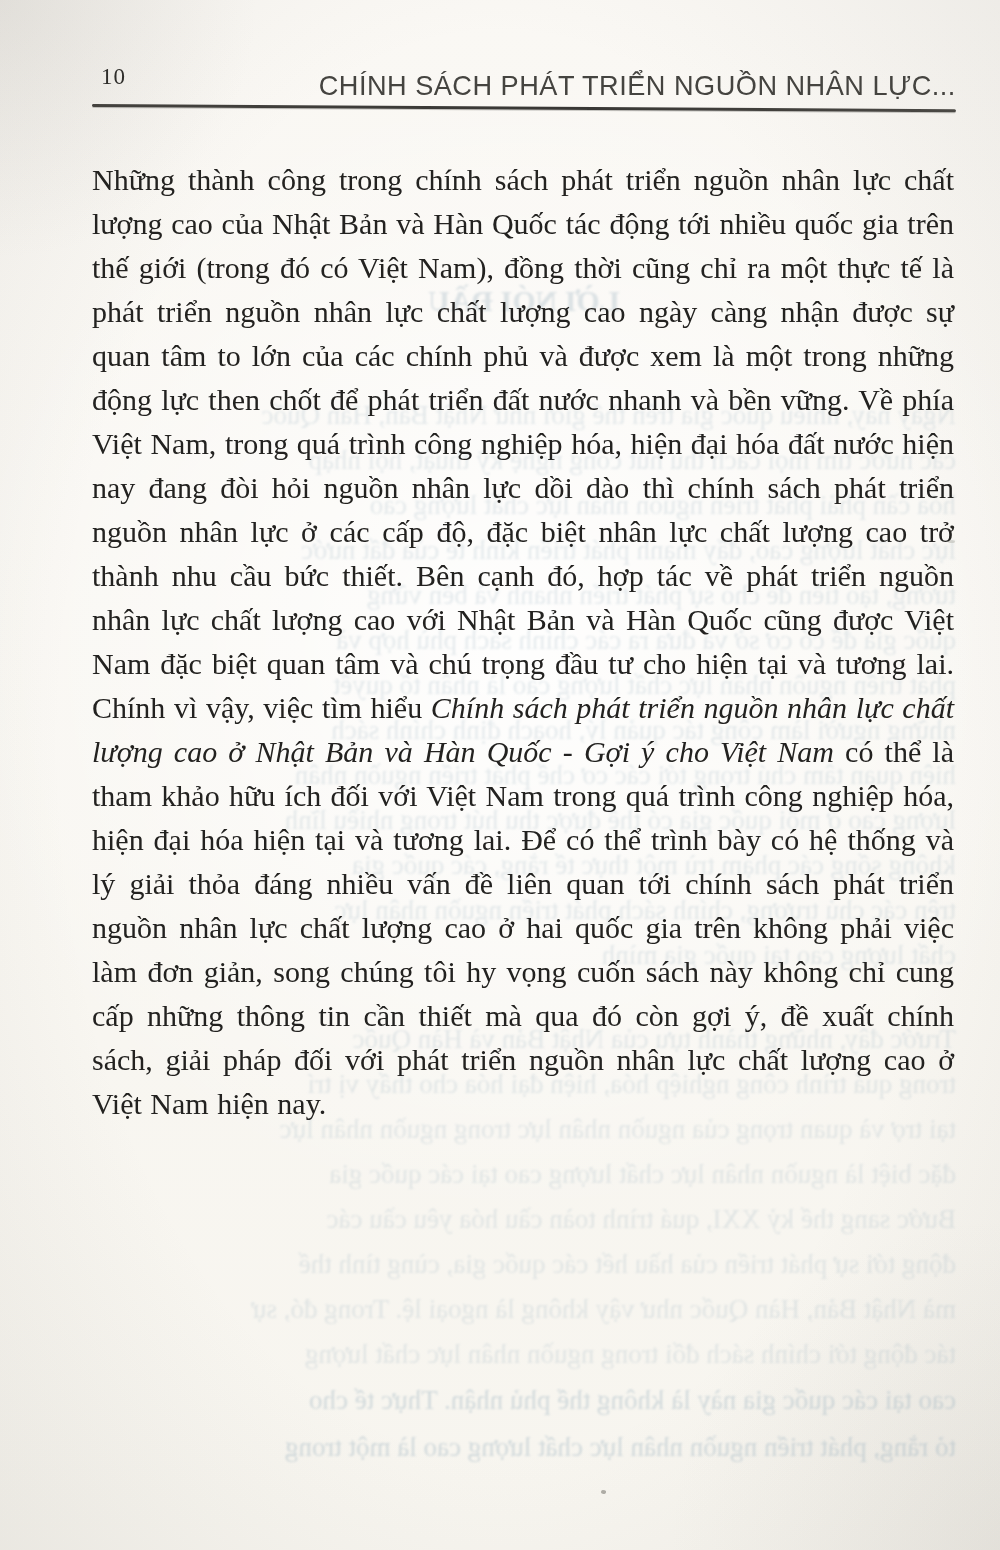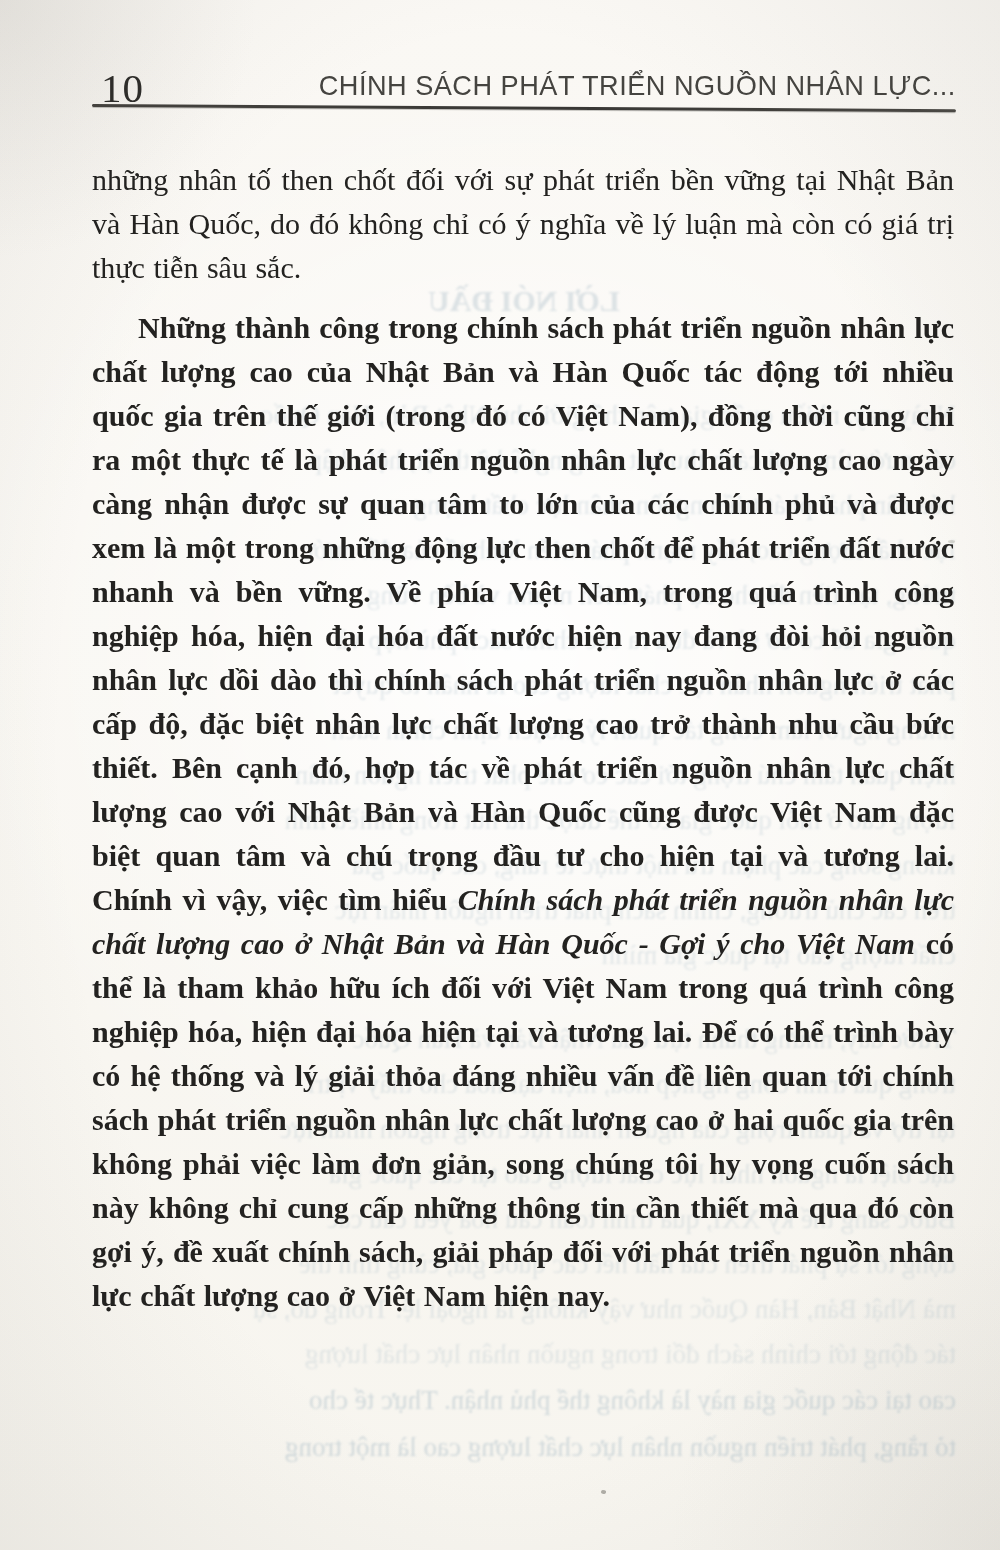--- a/index.html
+++ b/index.html
@@ -18,21 +18,21 @@
       linear-gradient(#faf8f4, #f7f5ef);
   }
   .vignette {
     position: absolute; inset: 0; pointer-events: none;
     background: radial-gradient(ellipse at 50% 48%, rgba(0,0,0,0) 62%, rgba(120,115,105,.10) 100%);
   }
 
   
   .pagenum {
     position: absolute; top: 64px; left: 101px;
-    font-size: 41px; color: #2e2d2a; letter-spacing: 1px;
+    font-size: 23px; color: #2e2d2a; letter-spacing: 1px;
   }
   .runtitle {
     position: absolute; top: 70px; right: 44px;
     font-family: "Liberation Sans", "DejaVu Sans", sans-serif;
     font-size: 28px; color: #454440; letter-spacing: .5px;
     transform: scaleX(.97); transform-origin: right center;
     white-space: nowrap;
   }
   .rule {
     position: absolute; top: 104px; left: 92px; width: 864px; height: 3px;
@@ -104,19 +104,18 @@
       <div class="ghost" style="top: 1337px;">tác động tới chính sách đối trong nguồn nhân lực chất lượng</div>
       <div class="ghost strong" style="top: 1383px;">cao tại các quốc gia này là không thể phủ nhận. Thực tế cho</div>
       <div class="ghost strong" style="top: 1430px;">tỏ rằng, phát triển nguồn nhân lực chất lượng cao là một trong</div>
     </div>
 
   <span class="pagenum">10</span>
   <span class="runtitle">CHÍNH SÁCH PHÁT TRIỂN NGUỒN NHÂN LỰC...</span>
   <div class="rule"></div>
 
   <main class="bodytext" id="body-text">
-      <p class="para"><span class="seg-regular">những nhân tố then chốt đối với sự phát triển bền vững tại Nhật Bản và Hàn Quốc, do đó không chỉ có ý nghĩa về lý luận mà còn có giá trị thực tiễn sâu sắc.</span></p>
       <p class="para"><span class="seg-regular">Những thành công trong chính sách phát triển nguồn nhân lực chất lượng cao của Nhật Bản và Hàn Quốc tác động tới nhiều quốc gia trên thế giới (trong đó có Việt Nam), đồng thời cũng chỉ ra một thực tế là phát triển nguồn nhân lực chất lượng cao ngày càng nhận được sự quan tâm to lớn của các chính phủ và được xem là một trong những động lực then chốt để phát triển đất nước nhanh và bền vững. Về phía Việt Nam, trong quá trình công nghiệp hóa, hiện đại hóa đất nước hiện nay đang đòi hỏi nguồn nhân lực dồi dào thì chính sách phát triển nguồn nhân lực ở các cấp độ, đặc biệt nhân lực chất lượng cao trở thành nhu cầu bức thiết. Bên cạnh đó, hợp tác về phát triển nguồn nhân lực chất lượng cao với Nhật Bản và Hàn Quốc cũng được Việt Nam đặc biệt quan tâm và chú trọng đầu tư cho hiện tại và tương lai. Chính vì vậy, việc tìm hiểu </span><span class="seg-italic">Chính sách phát triển nguồn nhân lực chất lượng cao ở Nhật Bản và Hàn Quốc - Gợi ý cho Việt Nam</span><span class="seg-regular"> có thể là tham khảo hữu ích đối với Việt Nam trong quá trình công nghiệp hóa, hiện đại hóa hiện tại và tương lai. Để có thể trình bày có hệ thống và lý giải thỏa đáng nhiều vấn đề liên quan tới chính sách phát triển nguồn nhân lực chất lượng cao ở hai quốc gia trên không phải việc làm đơn giản, song chúng tôi hy vọng cuốn sách này không chỉ cung cấp những thông tin cần thiết mà qua đó còn gợi ý, đề xuất chính sách, giải pháp đối với phát triển nguồn nhân lực chất lượng cao ở Việt Nam hiện nay.</span></p>
     </main>
 
   <div class="speck"></div>
   <div class="speck2"></div>
 </div>
 
 </body></html>

